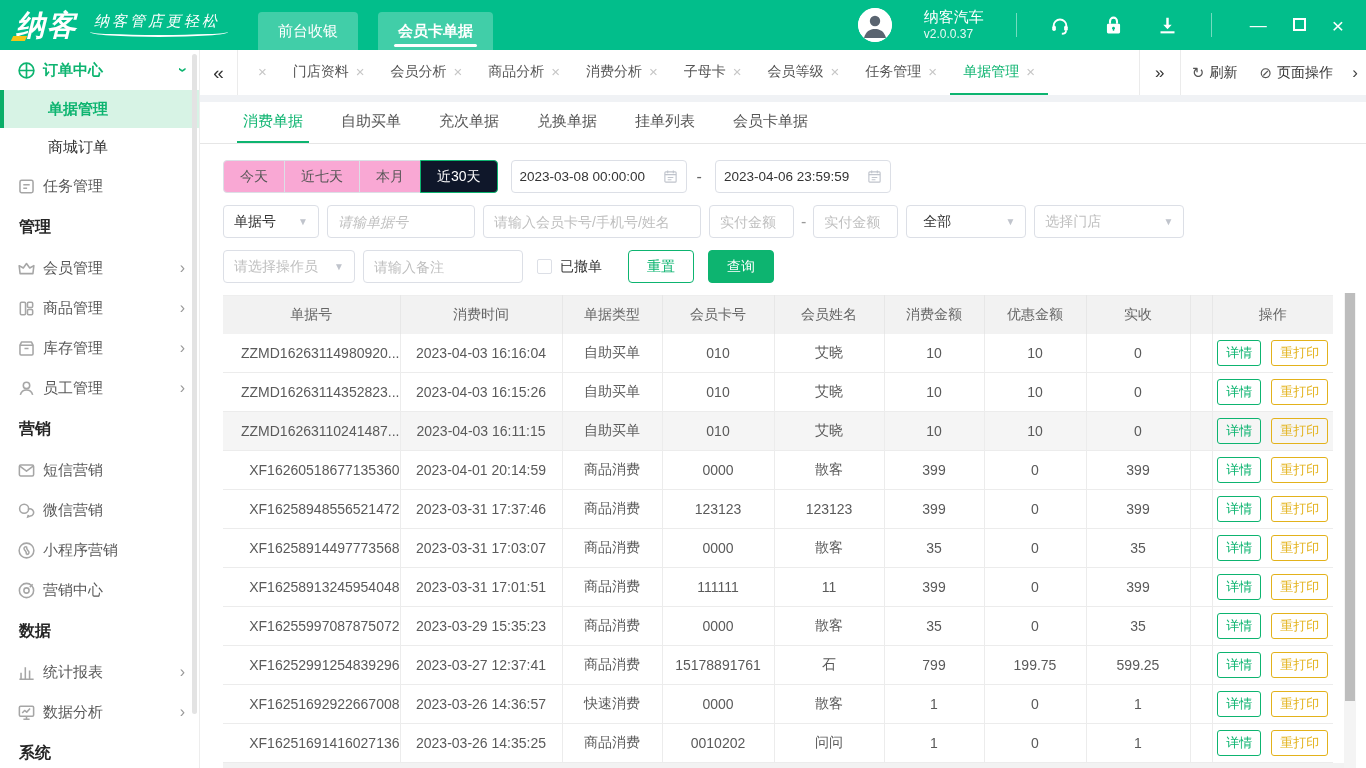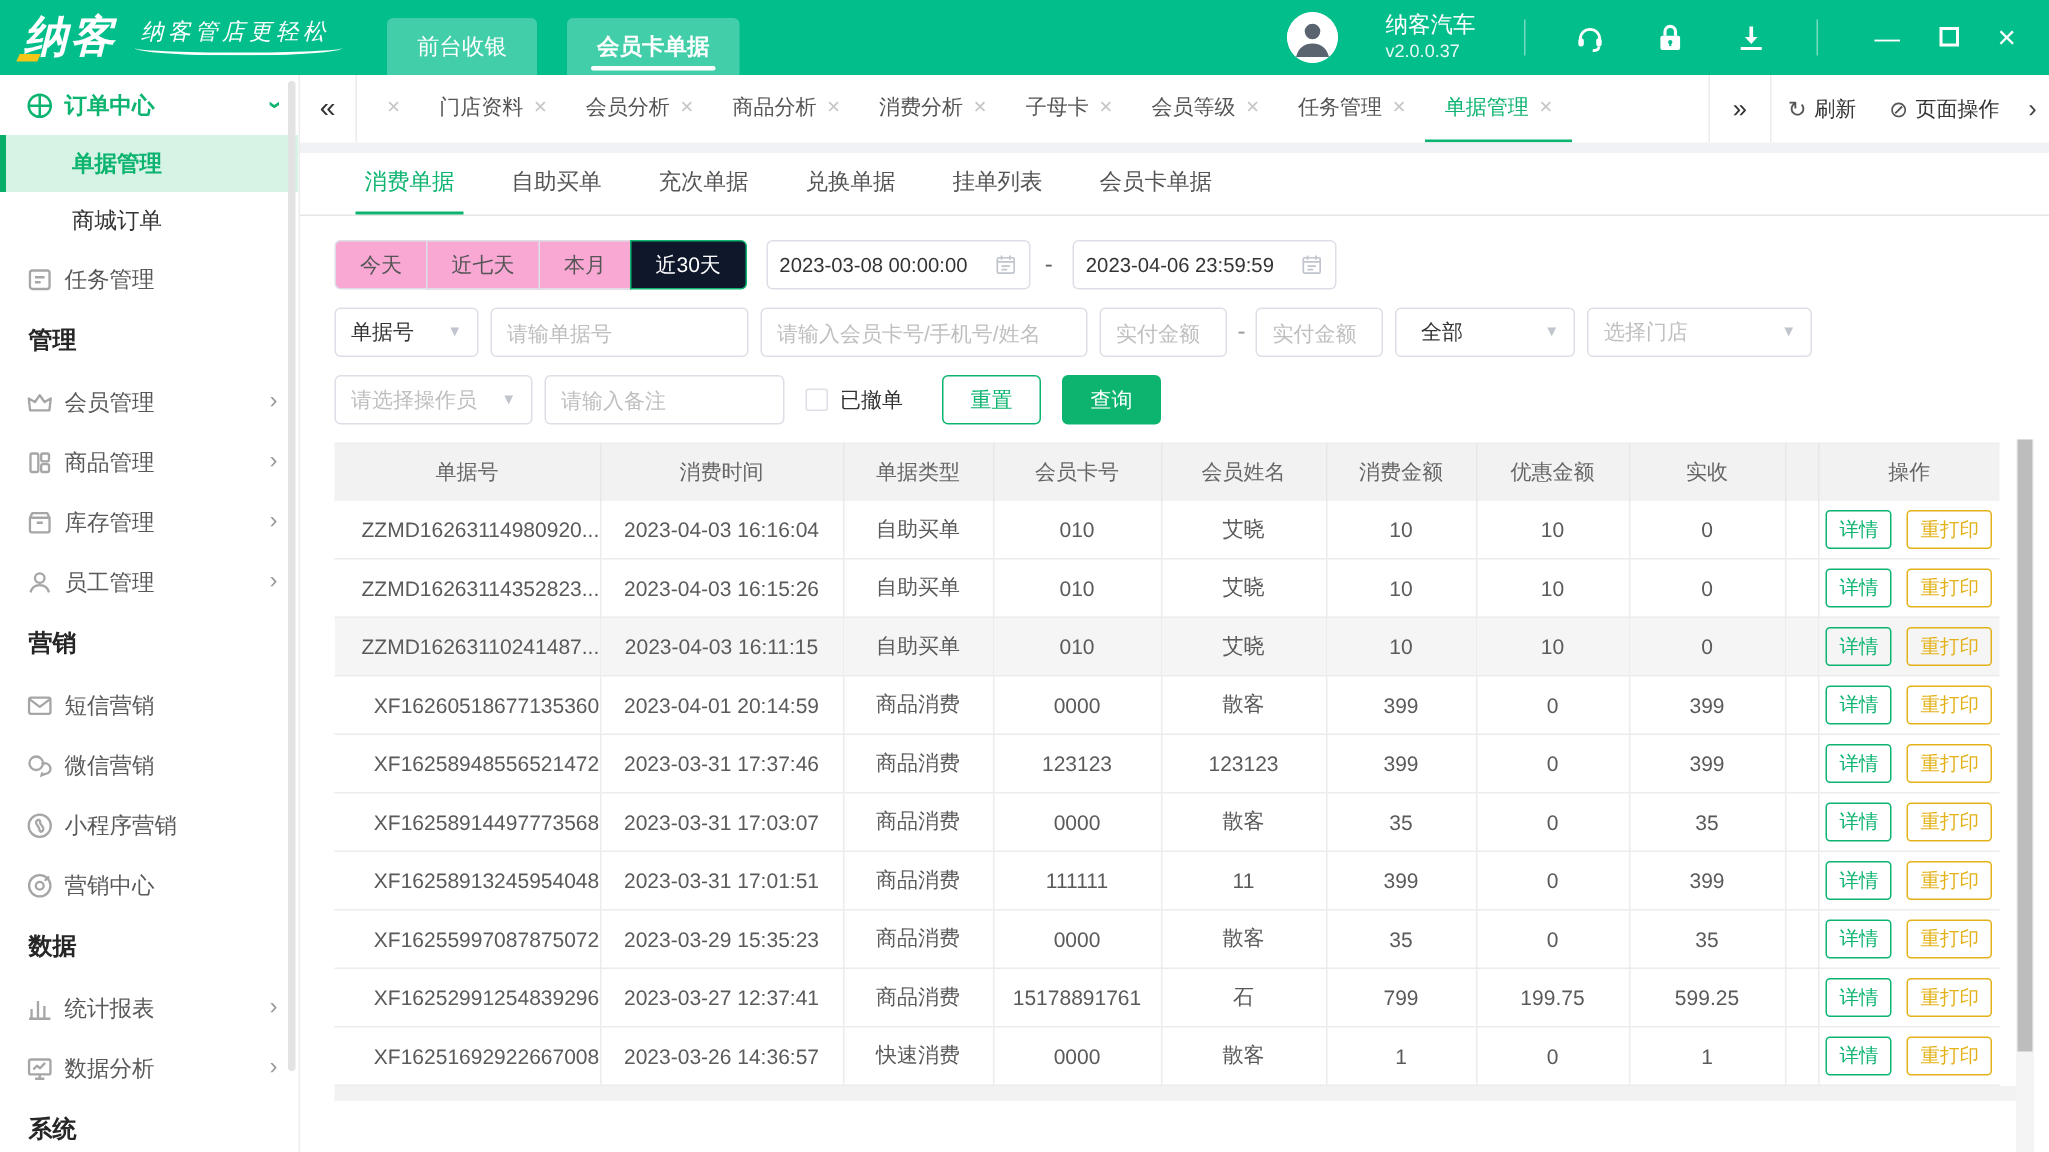--- a/index.html
+++ b/index.html
@@ -419,21 +419,21 @@
                   <path d="M2 6h12M5 1.5v3M11 1.5v3M5 9h6M5 11.5h4"></path>
               </svg>
             </div>
           </div>
 
           <div class="frow">
             <div class="sel" style="width:96px;">
               <span class="sval">单据号</span>
               <span class="caret">▼</span>
             </div>
-            <input class="tin gap8" style="width: 172px;" placeholder="请输单据号">
+            <input class="tin gap8" style="width: 148px; font-style: italic;" placeholder="请输单据号">
             <input class="tin gap8" style="width: 218px;" placeholder="请输入会员卡号/手机号/姓名">
             <input class="tin gap8" style="width: 85px;" placeholder="实付金额">
             <span class="rsep2">-</span>
             <input class="tin" style="width: 85px;" placeholder="实付金额">
             <div class="sel gap8" style="width:120px;padding-left:16px;">
               <span class="sval">全部</span>
               <span class="caret">▼</span>
             </div>
             <div class="sel gap8" style="width:150px;">
               <span class="sval ph">选择门店</span>
@@ -598,20 +598,32 @@
                   <td>2023-03-26 14:36:57</td>
                   <td>快速消费</td>
                   <td>0000</td>
                   <td>散客</td>
                   <td>1</td>
                   <td>0</td>
                   <td>1</td>
                   <td></td>
                   <td><button class="rowbtn btn-detail">详情</button><button class="rowbtn btn-reprint">重打印</button></td>
                 </tr>
+                <tr>
+                  <td class="cell-billno">XF16251691416027136</td>
+                  <td>2023-03-26 14:35:25</td>
+                  <td>商品消费</td>
+                  <td>0010202</td>
+                  <td>问问</td>
+                  <td>1</td>
+                  <td>0</td>
+                  <td>1</td>
+                  <td></td>
+                  <td><button class="rowbtn btn-detail">详情</button><button class="rowbtn btn-reprint">重打印</button></td>
+                </tr>
               </tbody>
           </table>
         </div>
         <div class="bottom-band"></div>
       </div>
 
       <div class="v-scrollbar">
         <div class="v-thumb"></div>
 
       </div>

